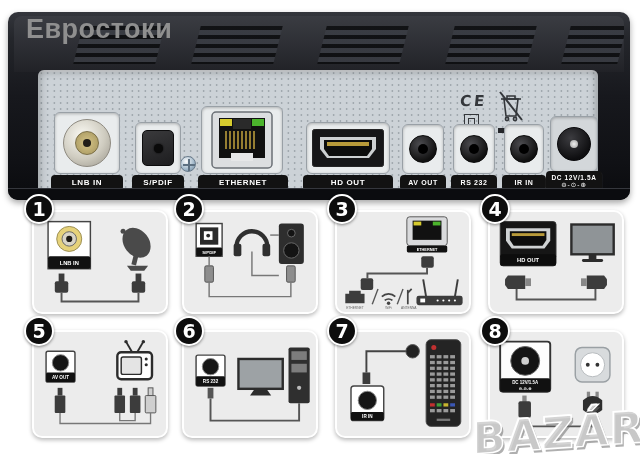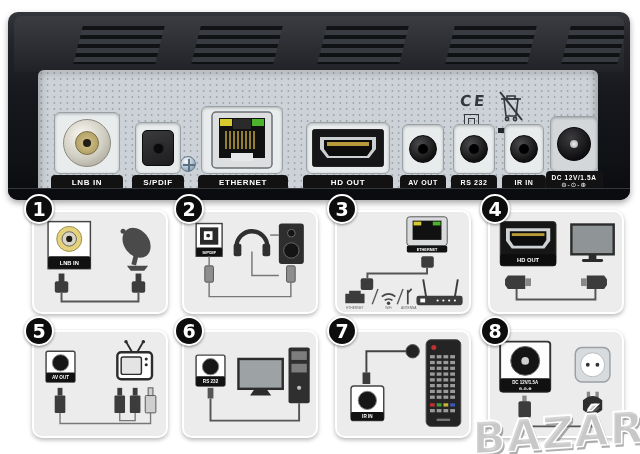--- a/index.html
+++ b/index.html
@@ -87,20 +87,21 @@
     border:2.5px solid #fff;box-shadow:0 1px 3px rgba(0,0,0,.45);z-index:20;
     font-family:"DejaVu Sans",sans-serif;}
   svg text{font-family:"Liberation Sans","DejaVu Sans",sans-serif;}
   .minilabel{fill:#ffffff;font-weight:bold;text-anchor:middle;}
 </style>
 </head>
 <body>
 
 <div class="stage">
 
+  <div class="wm-seller">Евростоки</div>
 
   <div class="device">
     <div class="device-top">
       <div class="vent" style="left:64px"></div>
       <div class="vent" style="left:182px"></div>
       <div class="vent" style="left:308px"></div>
       <div class="vent" style="left:436px"></div>
       <div class="vent" style="left:552px;width:56px"></div>
     </div>
 

